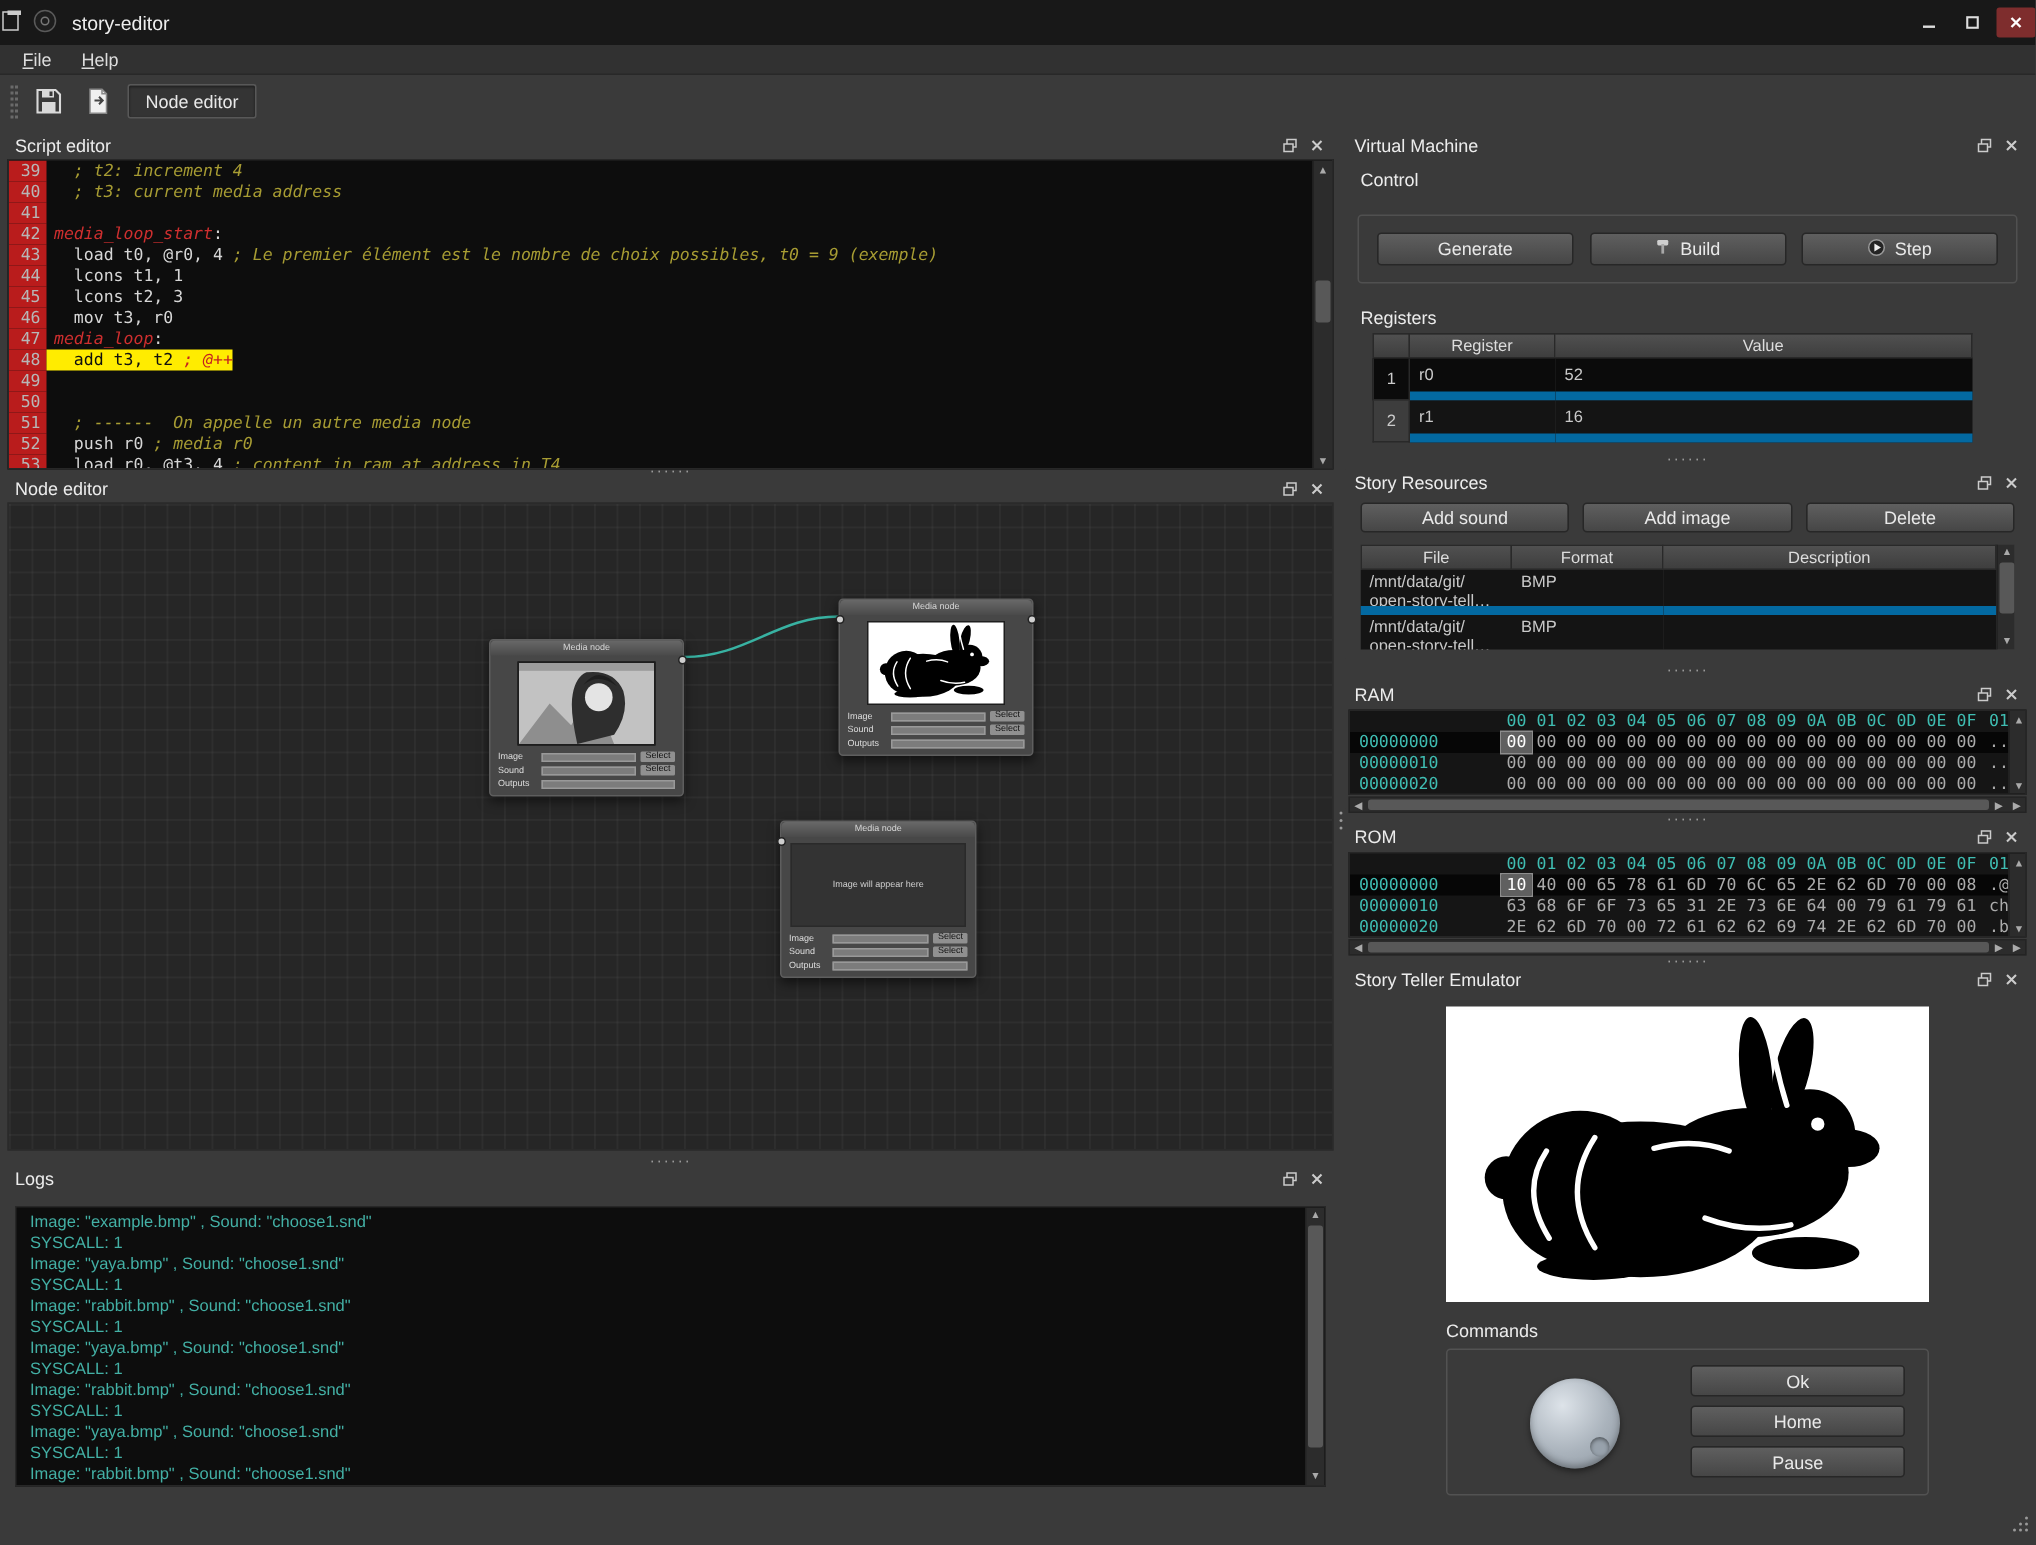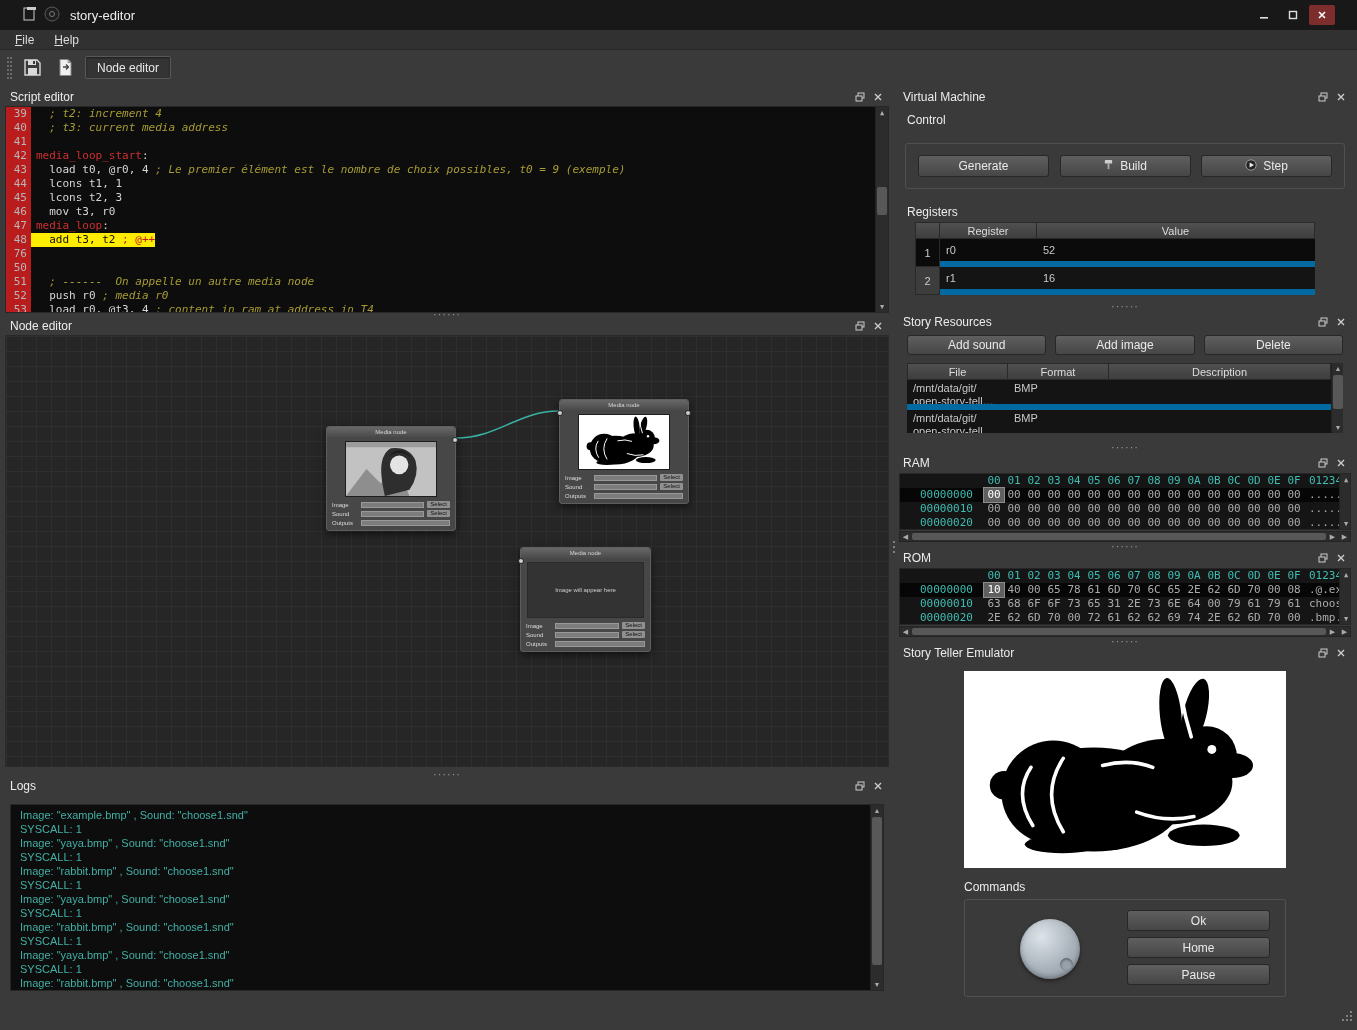--- a/index.html
+++ b/index.html
@@ -1,20 +1,20 @@
 <!DOCTYPE html>
 <html><head>
 <meta charset="utf-8">
 <style>
   *{box-sizing:border-box;margin:0;padding:0}
   html,body{width:1357px;height:1030px}
   body{background:#3a3a3a;font-family:"Liberation Sans",sans-serif;font-size:12px;color:#ddd;position:relative;overflow:hidden}
 
   
-  .titlebar{position:absolute;left:0;top:0;width:1357px;height:30px;background:#181818;display:flex;align-items:center;padding:0 22px;gap:6px}
+  .titlebar{position:absolute;left:0;top:0;width:1357px;height:30px;background:#181818;display:flex;align-items:center;padding:0 0;gap:6px}
   .titlebar .title{color:#eee;font-size:13px;margin-left:4px}
   .winbtns{margin-left:auto;display:flex;gap:3px;align-items:center}
   .winbtn{width:26px;height:20px;display:flex;align-items:center;justify-content:center;border-radius:2px}
   .winbtn.close{background:#7e2d2d}
   .menubar{position:absolute;top:30px;left:0;width:1357px;height:20px;background:#313131;border-bottom:1px solid #282828;display:flex;align-items:center;padding-left:6px;gap:2px}
   .menu-item{padding:2px 9px;color:#ddd}
   .menu-item::first-letter{text-decoration:underline}
   .toolbar{position:absolute;top:51px;left:0;width:1357px;height:33px;display:flex;align-items:center;gap:7px;padding-left:7px}
   .tb-handle{width:5px;height:22px;border-left:2px dotted #6a6a6a;border-right:2px dotted #6a6a6a}
   .tool-btn{width:26px;height:26px;background:transparent;border:none;display:flex;align-items:center;justify-content:center}
@@ -30,21 +30,21 @@
   .vsplit i{width:2px;height:2px;border-radius:50%;background:#9a9a9a}
 
   .btn{background:linear-gradient(#5f5f5f,#464646);border:1px solid #272727;border-radius:3px;color:#e9e9e9;font-size:12px;display:flex;align-items:center;justify-content:center;gap:6px}
 
   
   .editor{position:relative;margin:0 1px;height:207px;background:#0d0d0d;border:1px solid #272727;font-family:"DejaVu Sans Mono",monospace;font-size:11px;line-height:14px;overflow:hidden}
   .srow{display:flex;white-space:pre;height:14px}
   .lno{width:25px;background:#b91c1c;color:#b7b7b7;text-align:right;padding-right:4px;flex:none}
   .scode{padding-left:5px}
   .sg-comment{color:#a79c33;font-style:italic}
-  .sg-label{color:#cf2f2f;}
+  .sg-label{color:#cf2f2f;font-style:italic}
   .sg-code{color:#d6d6d6}
   .scode.hl{background:#ffec00}
   .scode.hl .sg-code{color:#101010}
   .scode.hl .sg-label{color:#c42020}
 
   
   .vscroll{position:absolute;right:0;top:0;bottom:0;width:13px;background:#2c2c2c;border-left:1px solid #222}
   .sarrow{position:absolute;left:0;width:12px;height:11px;color:#aaa;font-size:7px;display:flex;align-items:center;justify-content:center}
   .sarrow.up{top:0}.sarrow.dn{bottom:0}
   .vthumb{position:absolute;left:1px;width:10px;background:#585858;border-radius:2px}
@@ -95,21 +95,21 @@
   .c-fmt{width:101px;flex:none;height:30px}
   .c-desc{width:222px;flex:none;height:30px}
   .res-head .th.f1{width:101px}.res-head .th.f2{width:101px}.res-head .th.f3{width:222px}
   .btnrow{display:flex;gap:9px;margin:4px 10px 0}
   .btnrow .btn{flex:1;height:20px}
 
   
   .hexwrap{position:relative;margin:1px 2px 0;height:57px;background:#151515;border:1px solid #262626;font-family:"DejaVu Sans Mono",monospace;font-size:11px;overflow:hidden;padding-right:11px}
   .hexrow{display:flex;height:14px;line-height:14px}
   .hexrow.sel{background:#060606}
-  .haddr{width:84px;color:#3fbdb2;flex:none;padding-left:20px}
+  .haddr{width:101px;color:#3fbdb2;flex:none;padding-left:6px}
   .hbyte{width:20px;text-align:center;color:#ababab;flex:none}
   .hascii{flex:1;color:#ababab;overflow:hidden;white-space:pre;padding-left:5px}
   .hexhead .hbyte,.hexhead .hascii,.hexhead .haddr{color:#3fbdb2}
   .hbyte.cursor{background:#606060;color:#fff;outline:1px solid #8d8d8d}
 
   
   .emu-img{margin:9px auto 0;width:322px;height:197px;background:#fff;display:flex;align-items:center;justify-content:center}
   .cmd-label{margin:12px 0 5px 67px;color:#ececec}
   .cmd-box{margin:0 auto;width:322px;height:98px;border:1px solid #525252;border-radius:3px;position:relative}
   .knob{position:absolute;left:55px;top:19px;width:60px;height:60px;border-radius:50%;background:radial-gradient(circle at 36% 30%,#dde3e9,#aab3bc 55%,#8b959f);box-shadow:inset 0 -2px 5px rgba(0,0,0,.3),0 2px 4px rgba(0,0,0,.45)}
@@ -227,21 +227,21 @@
         <div class="srow"><span class="lno">39</span><span class="scode"><span class="sg-comment">  ; t2: increment 4</span></span></div>
         <div class="srow"><span class="lno">40</span><span class="scode"><span class="sg-comment">  ; t3: current media address</span></span></div>
         <div class="srow"><span class="lno">41</span><span class="scode"></span></div>
         <div class="srow"><span class="lno">42</span><span class="scode"><span class="sg-label">media_loop_start</span><span class="sg-code">:</span></span></div>
         <div class="srow"><span class="lno">43</span><span class="scode"><span class="sg-code">  load t0, @r0, 4 </span><span class="sg-comment">; Le premier élément est le nombre de choix possibles, t0 = 9 (exemple)</span></span></div>
         <div class="srow"><span class="lno">44</span><span class="scode"><span class="sg-code">  lcons t1, 1</span></span></div>
         <div class="srow"><span class="lno">45</span><span class="scode"><span class="sg-code">  lcons t2, 3</span></span></div>
         <div class="srow"><span class="lno">46</span><span class="scode"><span class="sg-code">  mov t3, r0</span></span></div>
         <div class="srow"><span class="lno">47</span><span class="scode"><span class="sg-label">media_loop</span><span class="sg-code">:</span></span></div>
         <div class="srow"><span class="lno">48</span><span class="scode hl"><span class="sg-code">  add t3, t2 </span><span class="sg-label">; @++</span></span></div>
-        <div class="srow"><span class="lno">76</span><span class="scode"></span></div>
+        <div class="srow"><span class="lno">49</span><span class="scode"></span></div>
         <div class="srow"><span class="lno">50</span><span class="scode"></span></div>
         <div class="srow"><span class="lno">51</span><span class="scode"><span class="sg-comment">  ; ------  On appelle un autre media node</span></span></div>
         <div class="srow"><span class="lno">52</span><span class="scode"><span class="sg-code">  push r0 </span><span class="sg-comment">; media r0</span></span></div>
         <div class="srow"><span class="lno">53</span><span class="scode"><span class="sg-code">  load r0, @t3, 4 </span><span class="sg-comment">; content in ram at address in T4</span></span></div>
       </div>
     <div class="vscroll">
       <span class="sarrow up">▲</span>
       <div class="vthumb" style="top:80px;height:28px"></div>
       <span class="sarrow dn">▼</span>
     </div>

